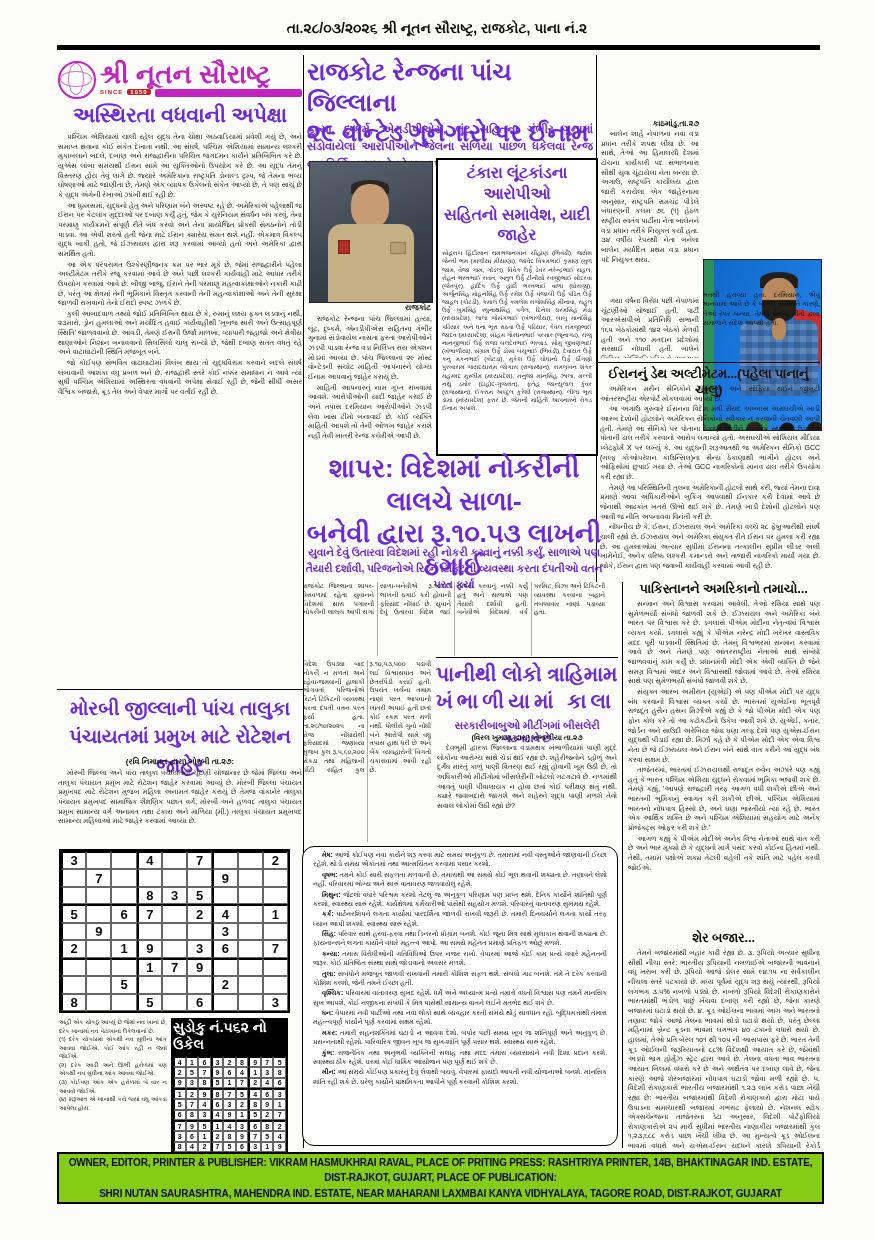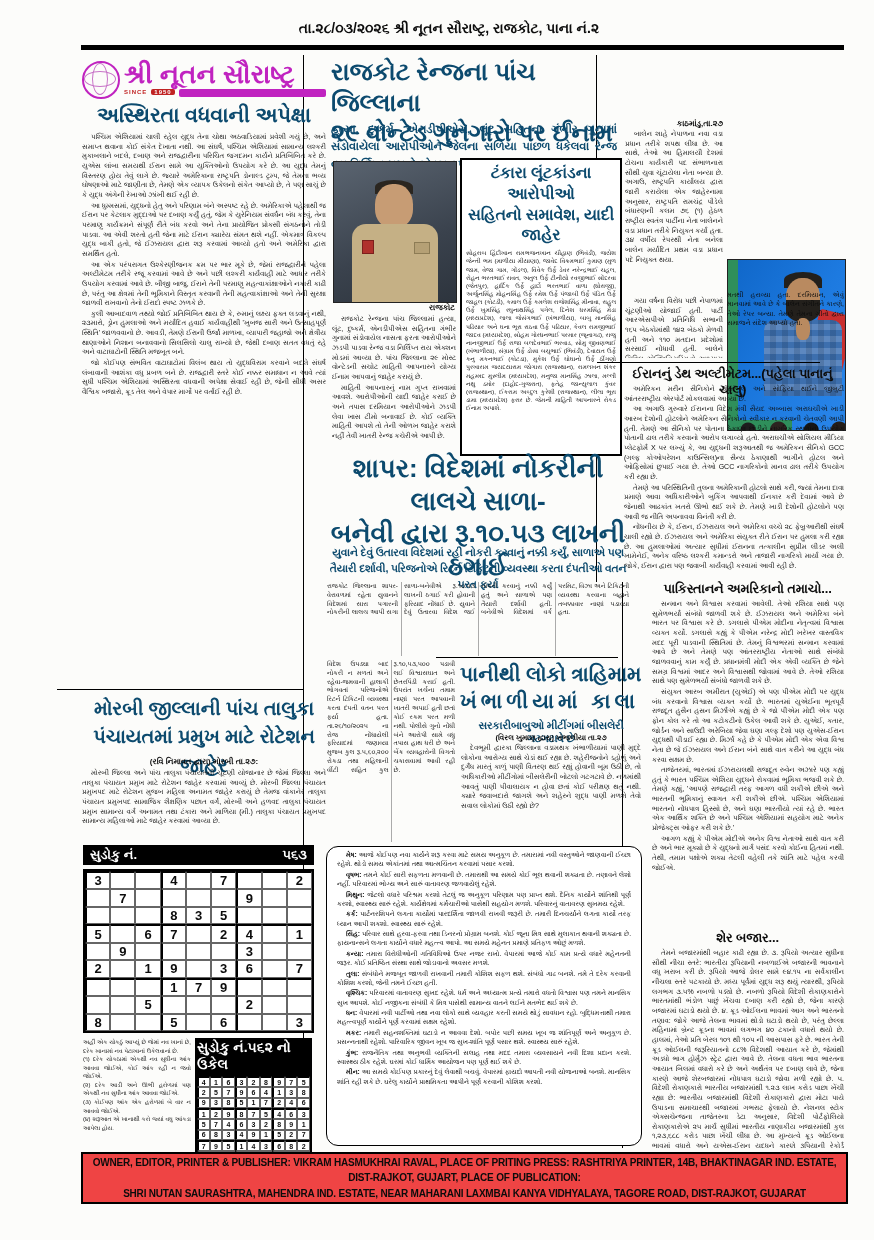--- a/index.html
+++ b/index.html
@@ -1,21 +1,21 @@
 <!DOCTYPE html>
 <html><head>
 <meta charset="utf-8">
 <style>
   html,body{margin:0;padding:0;background:#e8e8e4;}
   .sheet{position:relative;width:874px;height:1240px;margin:0 auto;background:#fcfcfa;
          font-family:"Liberation Sans","DejaVu Sans",sans-serif;color:#0c0c0c;overflow:hidden;}
-  .abs{position:absolute;margin-left:24px;}
+  .abs{position:absolute;}
   .bt{font-size:7px;line-height:1.38;text-align:justify;overflow:hidden;}
   .bt p{margin:0 0 1px 0;text-indent:9px;}
-  .hl{font-weight:800;letter-spacing:-0.2px;color:#0c4a6e;}
+  .hl{font-weight:800;letter-spacing:-0.2px;color:#6d28d9;}
   .center{text-align:center;}
   .vrule{position:absolute;width:1px;background:#000;}
   .hrule{position:absolute;height:1px;background:#000;}
   .bar{background:#000;color:#fff;font-weight:800;display:flex;justify-content:space-between;align-items:center;padding:2px 7px;}
   .boxed{border:2px solid #000;background:#fff;}
   
   .masthead{display:flex;align-items:center;gap:4px;}
   .globe{width:34px;height:34px;border:2px solid #c023c0;border-radius:50%;position:relative;flex:0 0 auto;margin-top:2px;}
   .globe:before,.globe:after{content:"";position:absolute;border:1px solid #c874c8;border-radius:50%;}
   .globe:before{left:8px;top:0;width:14px;height:30px;}
@@ -49,21 +49,21 @@
   
   .sud-grid{display:grid;background:#fff;}
   .sud-cell{display:flex;align-items:center;justify-content:center;font-weight:700;border:1px solid #666;box-sizing:border-box;}
   
   .horo{border:1.5px solid #000;border-radius:12px;background:#fff;}
   .horo-pill{background:#000;color:#fff;border-radius:18px;font-size:23px;font-weight:800;text-align:center;padding:3px 0 5px;width:215px;margin:3px auto 5px;}
   .horo-body{font-size:6.7px;line-height:1.4;text-align:justify;overflow:hidden;padding:0 3px;}
   .horo-body p{margin:0 0 1px;text-indent:9px;}
   .horo-body b{font-weight:800;}
   .sec-title{font-weight:800;font-size:13px;text-align:center;letter-spacing:-0.2px;}
-  .footerbox{border:2px solid #000;background:#ef4444;display:flex;flex-direction:column;justify-content:center;
+  .footerbox{border:2px solid #000;background:#84cc16;display:flex;flex-direction:column;justify-content:center;
              font-weight:700;font-size:10px;line-height:1.55;text-align:center;letter-spacing:-0.2px;transform-origin:center;}
 </style>
 </head>
 <body>
 
 <div class="sheet">
 
   <div class="abs center" style="left:0;right:0;top:20px;font-size:14px;font-weight:bold;">તા.૨૮/૦૩/૨૦૨૬ શ્રી નૂતન સૌરાષ્ટ્ર, રાજકોટ, પાના નં.૨</div>
   <div class="abs" style="left:57px;top:45px;width:763px;height:5px;background:#000;"></div>
 
@@ -96,24 +96,20 @@
   <div class="abs hl center" style="left:57px;top:694px;width:246px;font-size:19.5px;line-height:1.45;">
     <span>મોરબી જીલ્લાની પાંચ તાલુકા</span><br>
     <span>પંચાયતમાં પ્રમુખ માટે રોટેશન જાહેર</span>
   </div>
   <div class="abs center" style="left:57px;top:757px;width:246px;font-size:8px;font-weight:bold;">(રવિ નિમાવત દ્વારા) મોરબી તા.૨૭:</div>
   <div class="abs bt" style="left:58px;top:768px;width:244px;height:74px;">
     <p>મોરબી જિલ્લા અને પાંચ તાલુકા પંચાયતની ચૂંટણી યોજાનાર છે જેમાં જિલ્લા અને તાલુકા પંચાયત પ્રમુખ માટે રોટેશન જાહેર કરવામાં આવ્યું છે. મોરબી જિલ્લા પંચાયત પ્રમુખપદ માટે રોટેશન મુજબ મહિલા અનામત જાહેર કરાયું છે તેમજ વાંકાનેર તાલુકા પંચાયત પ્રમુખપદ સામાજિક શૈક્ષણિક પછાત વર્ગ, મોરબી અને હળવદ તાલુકા પંચાયત પ્રમુખ સામાન્ય વર્ગ અનામત તથા ટંકારા અને માળિયા (મી.) તાલુકા પંચાયત પ્રમુખપદ સામાન્ય મહિલાઓ માટે જાહેર કરવામાં આવ્યા છે.</p>
   </div>
 
   <div class="abs" style="left:59px;top:845px;width:231px;">
-    <div class="bar" style="font-size:13px;">
-      <span>સુડોકુ નં.</span>
-      <span>૫૬૩</span>
-    </div>
     <div id="sud-main" class="sud-grid" style="grid-template-columns:repeat(9,1fr);border:2px solid #000;margin-top:4px;height:160px;font-size:13px;">
         <div class="sud-cell" style="border-left: 2px solid rgb(0, 0, 0); border-top: 2px solid rgb(0, 0, 0);">3</div>
         <div class="sud-cell" style="border-top: 2px solid rgb(0, 0, 0);"></div>
         <div class="sud-cell" style="border-top: 2px solid rgb(0, 0, 0);"></div>
         <div class="sud-cell" style="border-left: 2px solid rgb(0, 0, 0); border-top: 2px solid rgb(0, 0, 0);">4</div>
         <div class="sud-cell" style="border-top: 2px solid rgb(0, 0, 0);"></div>
         <div class="sud-cell" style="border-top: 2px solid rgb(0, 0, 0);">7</div>
         <div class="sud-cell" style="border-left: 2px solid rgb(0, 0, 0); border-top: 2px solid rgb(0, 0, 0);"></div>
         <div class="sud-cell" style="border-top: 2px solid rgb(0, 0, 0);"></div>
         <div class="sud-cell" style="border-top: 2px solid rgb(0, 0, 0);">2</div>

